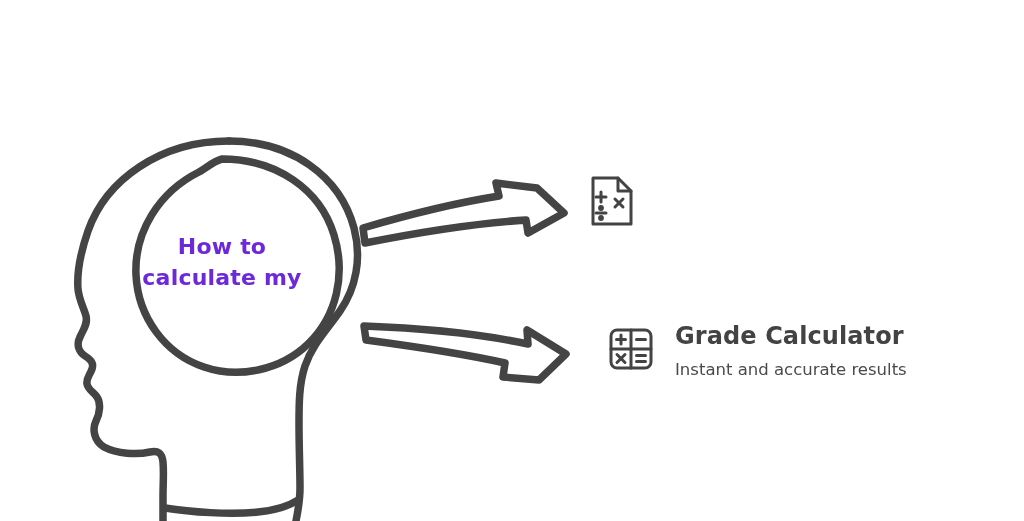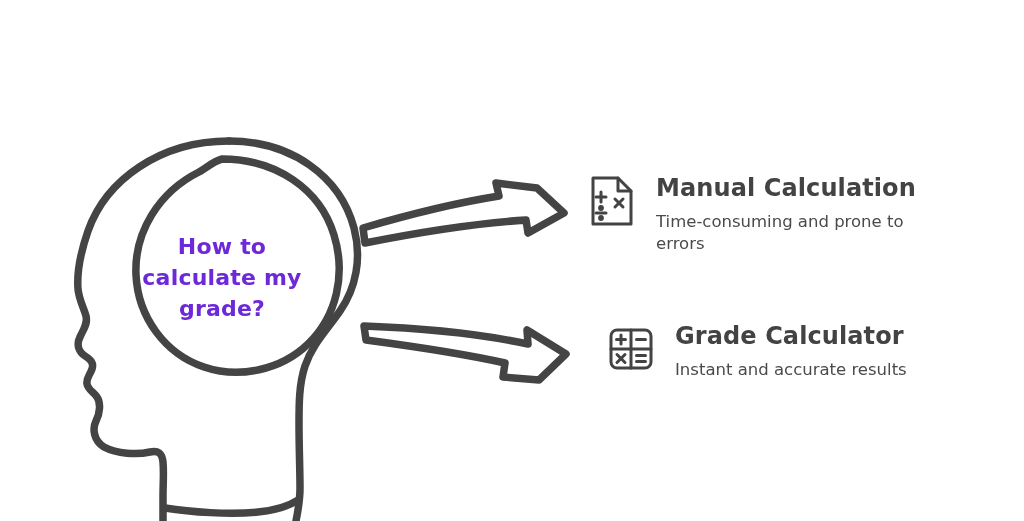--- a/index.html
+++ b/index.html
@@ -141,43 +141,38 @@
            L 566 354
            L 527 330
            L 528 344
            C 481 334, 419 328, 364 326 Z"></path>
     </g>
   </svg>
 
   <div class="brain-text">
     <span class="bl">How to</span>
     <span class="bl">calculate my</span>
-    <span class="bl">grade?</span>
   </div>
 
   <div class="option" id="option-manual">
     <div class="option-icon">
       <svg width="48" height="54" viewBox="0 0 48 54">
         <g fill="none" stroke="#434343" stroke-width="3" stroke-linecap="round" stroke-linejoin="round">
           <path d="M 5 4 L 30 4 L 43 17 L 43 50 L 5 50 Z"></path>
           <path d="M 30 4 L 30 17 L 43 17"></path>
 
           <path d="M 13 18 L 13 28 M 8 23 L 18 23"></path>
 
           <path d="M 27 25 L 35 33 M 35 25 L 27 33"></path>
 
           <path d="M 8 39 L 18 39"></path>
           <circle cx="13" cy="34" r="1.4" fill="#434343"></circle>
           <circle cx="13" cy="44" r="1.4" fill="#434343"></circle>
         </g>
       </svg>
-    </div>
-    <div class="option-body">
-      <div class="option-title">Manual Calculation</div>
-      <div class="option-desc">Time-consuming and prone to errors</div>
     </div>
   </div>
 
   <div class="option" id="option-calc">
     <div class="option-icon">
       <svg width="48" height="54" viewBox="0 0 48 54">
         <g fill="none" stroke="#434343" stroke-width="3" stroke-linecap="round" stroke-linejoin="round">
           <rect x="4" y="8" width="40" height="38" rx="6" ry="6"></rect>
           <path d="M 24 8 L 24 46"></path>
           <path d="M 4 27 L 44 27"></path>

